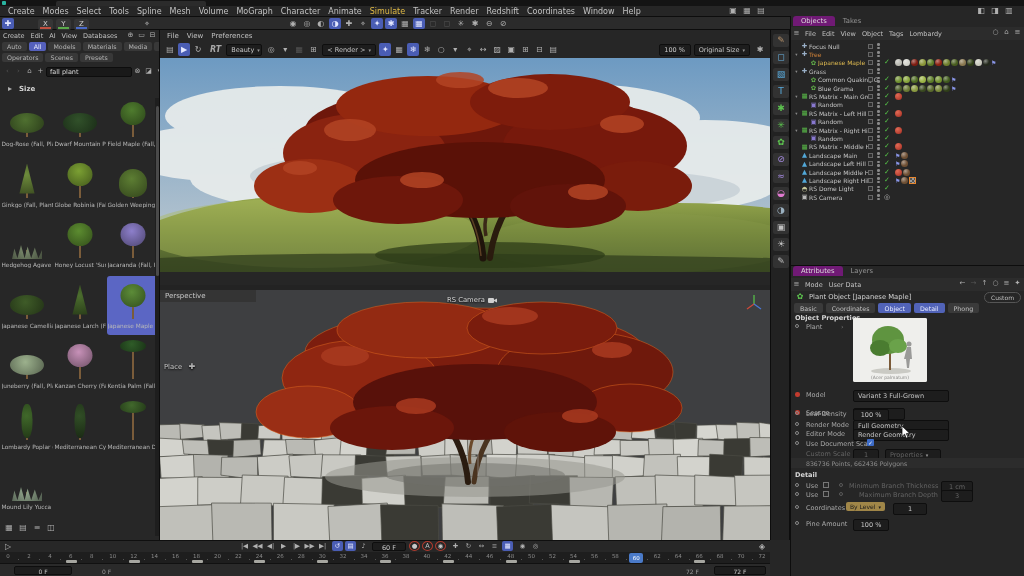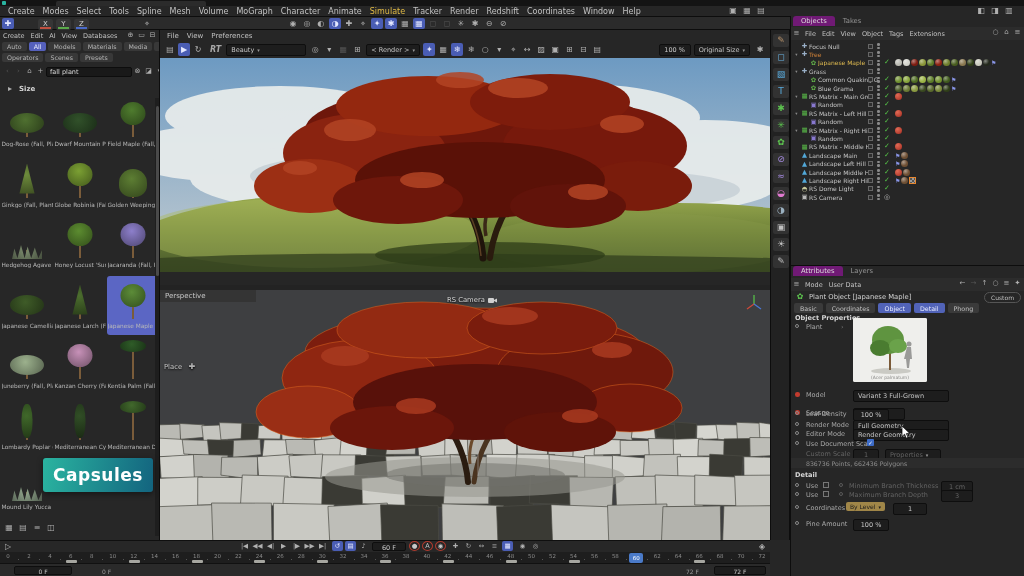--- a/index.html
+++ b/index.html
@@ -423,21 +423,21 @@
           <span class="menu-item">Preferences</span>
         </span>
     </div>
     <div id="rv-toolbar">
       <span id="ig-rv_g1" class="row">
           <span class="ic">▤</span>
           <span class="ic blue">▶</span>
           <span class="ic">↻</span>
         </span>
       <span id="rt-label">RT</span>
-      <span class="dd" style="width:80px">
+      <span class="dd" style="width:36px">
         <span>Beauty</span>
           <span class="caret">▾</span>
       </span>
       <span id="ig-rv_g2" class="row">
           <span class="ic">◎</span>
           <span class="ic">▾</span>
           <span class="ic dim">▦</span>
           <span class="ic">⊞</span>
         </span>
       <span class="dd" style="width:54px">
@@ -712,21 +712,21 @@
         <span class="tab">Takes</span>
       </div>
     <div id="om-menubar">
       <span id="ig-om_burger"><span class="ic">≡</span></span>
       <span id="om-menu" class="row">
           <span class="menu-item">File</span>
           <span class="menu-item">Edit</span>
           <span class="menu-item">View</span>
           <span class="menu-item">Object</span>
           <span class="menu-item">Tags</span>
-          <span class="menu-item">Extensions</span>
+          <span class="menu-item">Lombardy</span>
         </span>
       <span id="ig-om_header">
           <span class="ic">○</span>
           <span class="ic">⌂</span>
           <span class="ic">≡</span>
         </span>
     </div>
     <div id="om-rows">
         <div class="orow" style="top: 0px;">
           <span class="car" style="margin-left: 2px;"></span>
@@ -1119,21 +1119,21 @@
       <span class="chkbox" style="left:32px"></span>
       <span class="cir" style="left:48px;border-color:#5a5a5a"></span>
       <span class="albl dim2" style="left:58px">Minimum Branch Thickness</span>
       <span class="fld aval dim2" style="left:150px;width:32px">1 cm</span>
     </div>
     <div class="arow" style="top:224px">
       <span class="cir"></span>
       <span class="albl">Use</span>
       <span class="chkbox" style="left:32px"></span>
       <span class="cir" style="left:48px;border-color:#5a5a5a"></span>
-      <span class="albl dim2" style="left:58px">Maximum Branch Depth</span>
+      <span class="albl dim2" style="left:68px">Maximum Branch Depth</span>
       <span class="fld aval dim2" style="left:150px;width:32px">3</span>
     </div>
     <div class="arow" style="top:237px">
       <span class="cir"></span>
       <span class="albl">Coordinates</span>
       <span class="cyclebtn">
           <span>By Level</span>
           <span class="caret" style="color:#1c1c1c">▾</span>
         </span>
       <span class="fld aval" style="left:102px;width:34px">1</span>
@@ -1269,15 +1269,14 @@
       <div class="playhead" style="left: 629.333px;">60</div>
     </div>
   <div id="tl-bottom" class="abs">
     <span class="fld" style="left:14px;width:58px">0 F</span>
     <span class="tl-txt" style="left:102px">0 F</span>
     <span class="tl-txt" style="left:686px">72 F</span>
     <span class="fld" style="left:714px;width:52px">72 F</span>
   </div>
   <div id="rb-filler" class="abs"></div>
 
-  <div id="badge" class="abs">Capsules</div>
 
 </div>
 
 </body></html>

